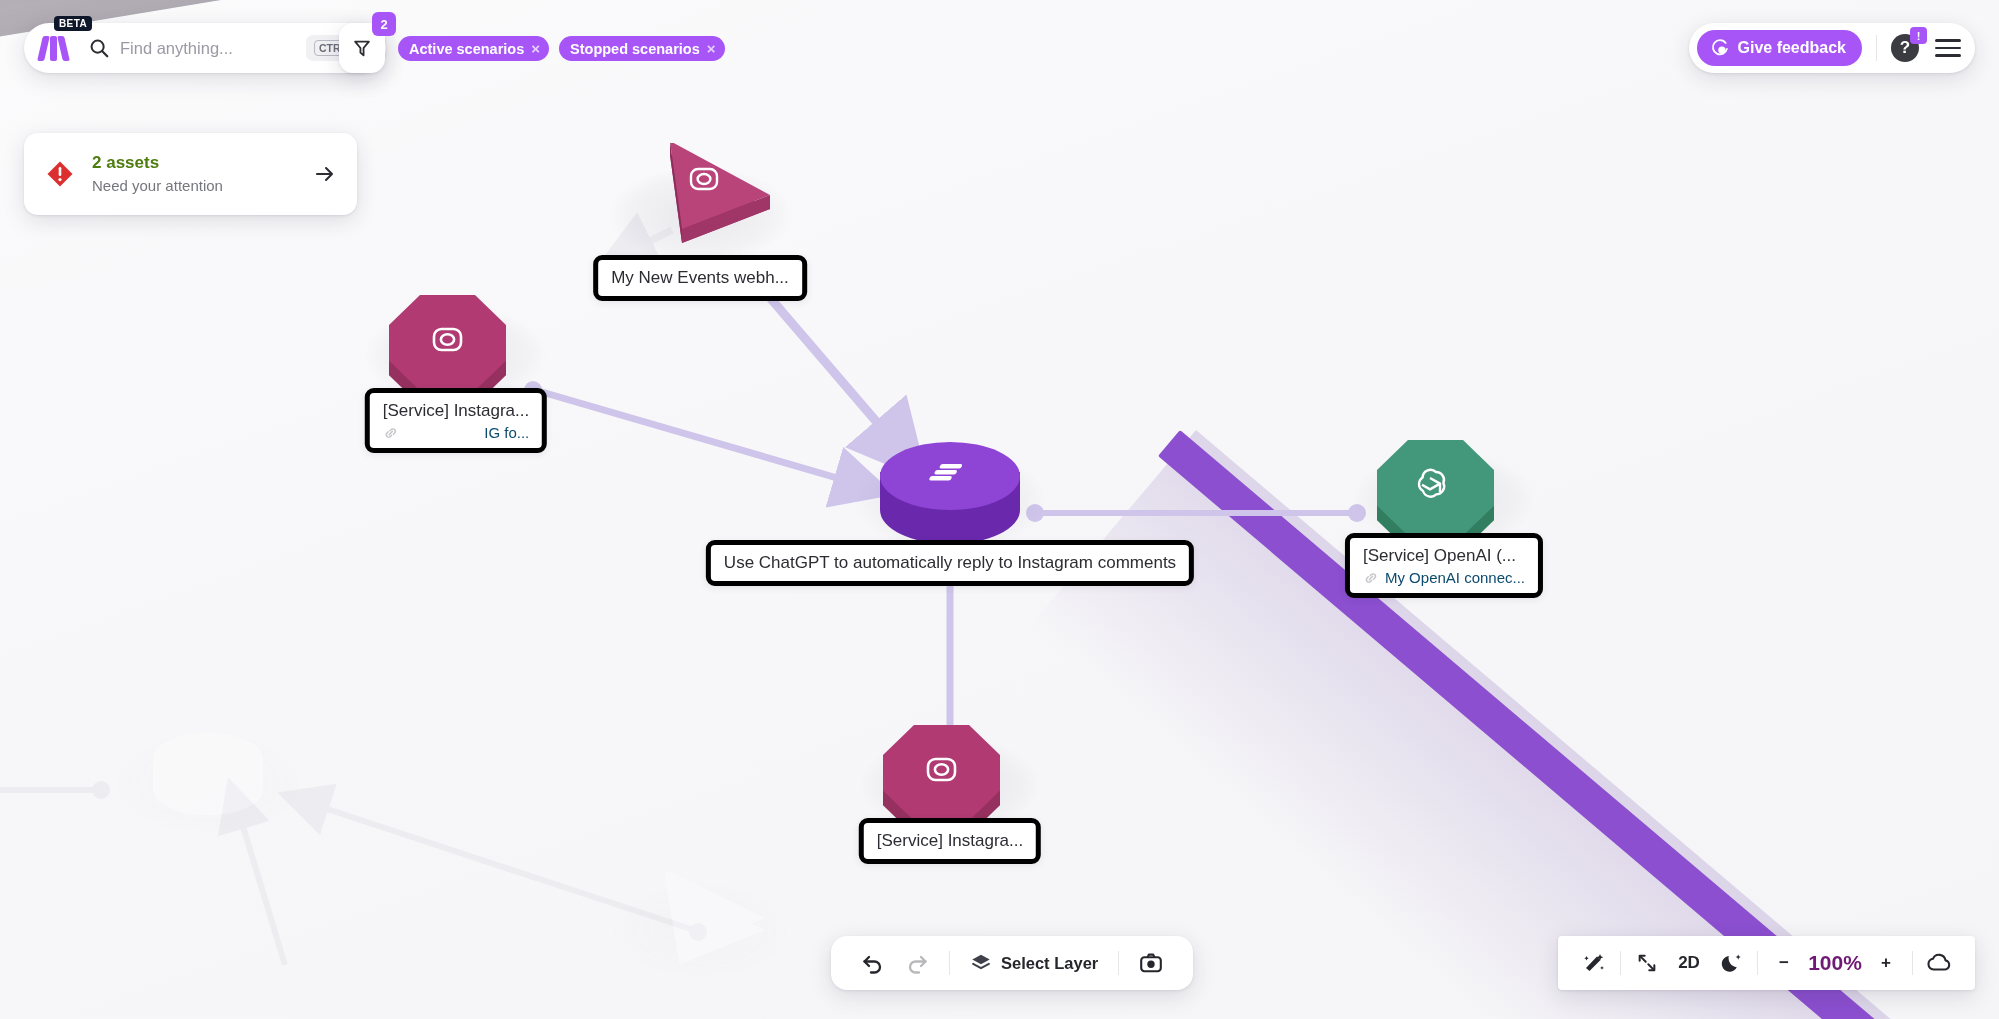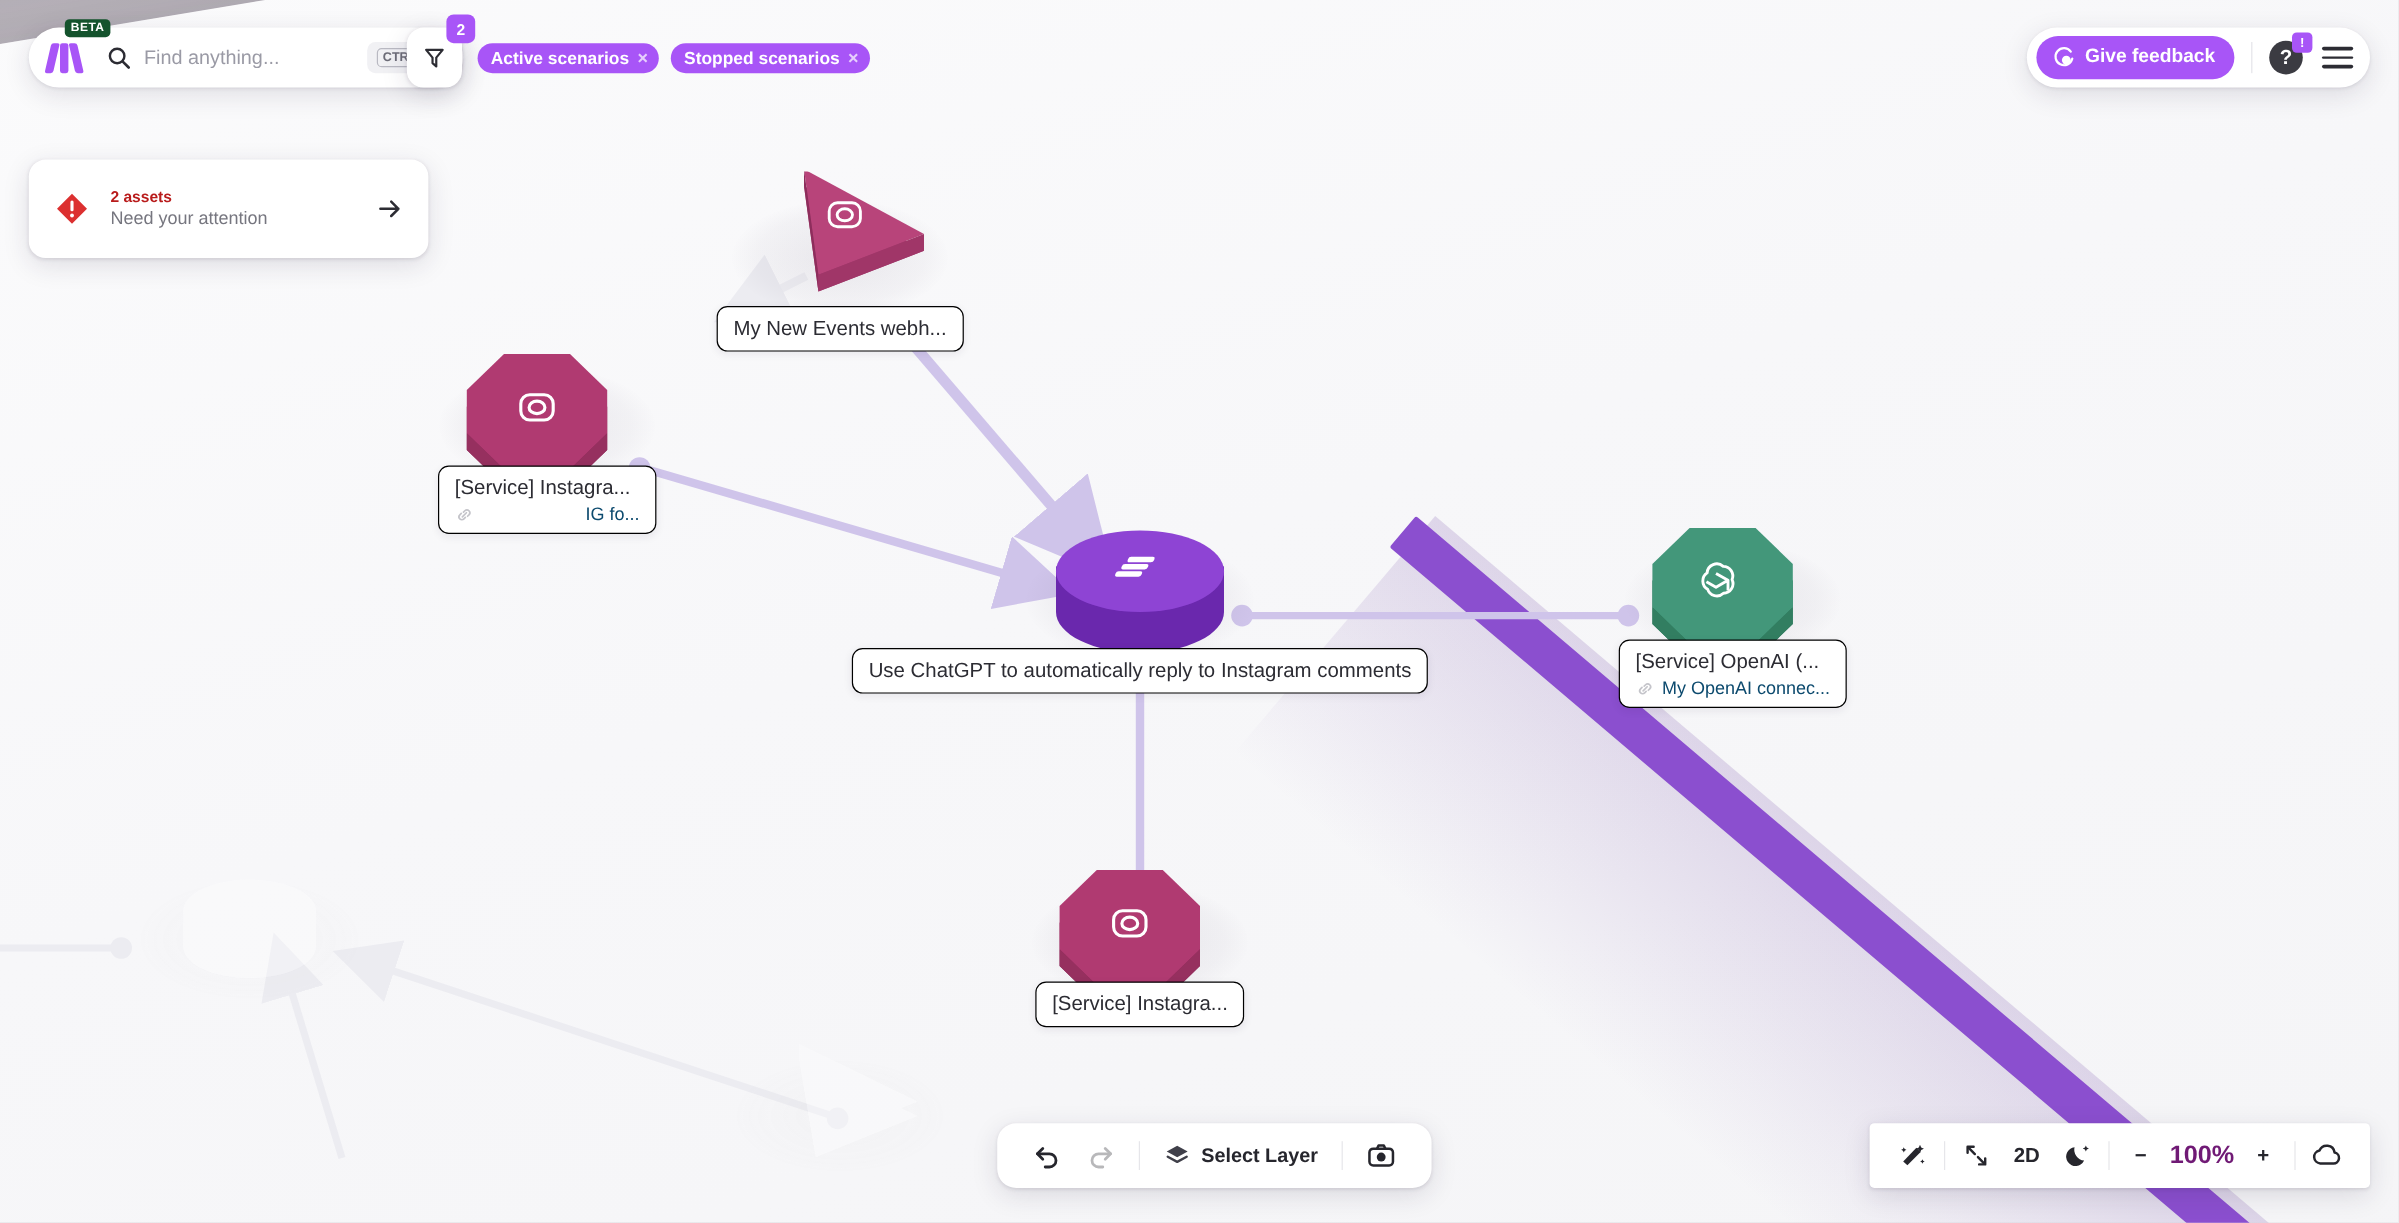--- a/index.html
+++ b/index.html
@@ -59,21 +59,21 @@
   }
 
   
   #searchbar {
     left: 24px; top: 23px; height: 50px;
     padding: 0 10px 0 14px; border-radius: 25px;
     min-width: 310px;
   }
   .beta-badge {
     position: absolute; left: 54px; top: 16px;
-    background: #14532d; color:#fff;
+    background: #0f172a; color:#fff;
     font-size: 10px; font-weight: 700; letter-spacing: .4px;
     padding: 2px 5px 2px 5px; border-radius: 4px;
     z-index: 5;
   }
   .make-logo {
     width: 34px; height: 26px; position: relative; flex: 0 0 auto; margin-right: 8px;
   }
   .make-logo i {
     position:absolute; bottom:0; width:7px; background:#a855f7; border-radius:2px;
   }
@@ -148,35 +148,35 @@
   .burger span { display:block; height:2.6px; background:#2c2c33; border-radius:2px; }
 
   
   #assets-card {
     left: 24px; top: 133px; width: 333px; height: 82px;
     border-radius: 14px; padding: 0 20px 0 22px; gap: 18px;
     cursor: pointer;
   }
   .alert-ico { width:28px; height:28px; flex:0 0 auto; }
   .assets-txt { flex:1 1 auto; }
-  .assets-title { font-size:13px; font-weight:700; color:#b91c1c; line-height:1.35; }
+  .assets-title { font-size:17px; font-weight:700; color:#4d7c0f; line-height:1.35; }
   .assets-sub { font-size:15px; color:#76767f; line-height:1.4; }
   .arrow-right { width:24px; height:24px; flex:0 0 auto; }
 
   
   .node { position:absolute; }
   .node-shadow {
     position:absolute; left:50%; top:50%;
     transform: translate(-50%,-50%);
     border-radius:50%;
     background: radial-gradient(ellipse at center, rgba(120,110,135,.13) 0%, rgba(120,110,135,.05) 55%, rgba(120,110,135,0) 72%);
   }
   .node-label {
     position:absolute; left:50%; transform:translateX(-50%);
-    background:#fff; border:1px solid #000000; border-radius:9px;
+    background:#fff; border:5px solid #000000; border-radius:9px;
     box-shadow: 0 2px 7px rgba(40,30,60,.08);
     padding: 7px 13px; white-space:nowrap;
   }
   .node-label .nl-title { font-size:17px; color:#2c2c33; line-height:1.3; }
   .node-label .nl-row { display:flex; align-items:center; gap:6px; margin-top:2px; }
   .node-label .nl-sub { font-size:15px; color:#0c4a6e; }
   .node-label.two-line .nl-row { justify-content:space-between; }
   .link-ico { width:16px; height:16px; flex:0 0 auto; opacity:.55; }
 
   .ghost { opacity:.30; filter: grayscale(1) brightness(1.45); }

